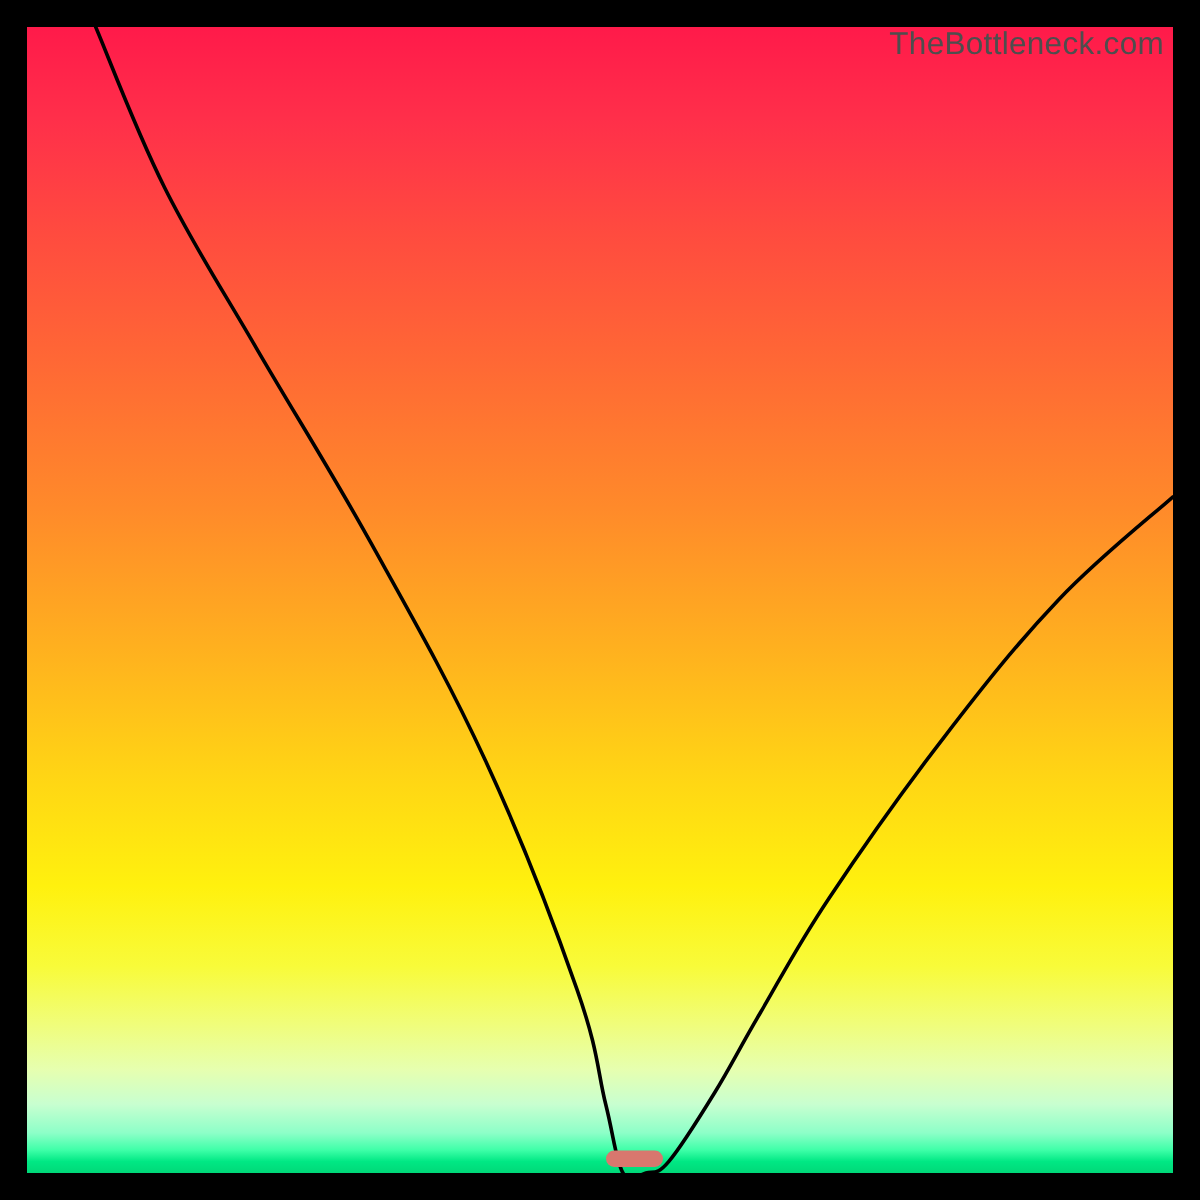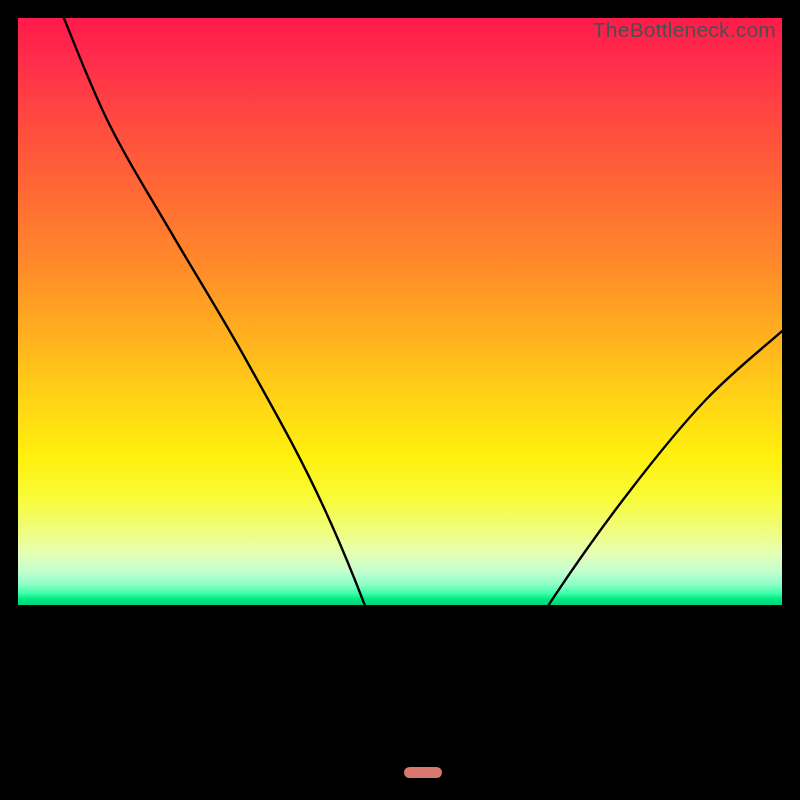--- a/index.html
+++ b/index.html
@@ -15,21 +15,21 @@
     position: relative;
     width: 800px;
     height: 800px;
     background: #000;
   }
   .plot {
     position: absolute;
     left: 18px;
     top: 18px;
     width: 764px;
-    height: 587px;
+    height: 764px;
     background: linear-gradient(to bottom,
       #ff1a4a 0%,
       #ff2f4a 8%,
       #ff4b3f 18%,
       #ff6a34 30%,
       #ff8a2a 42%,
       #ffb31e 55%,
       #ffd714 66%,
       #fff10e 75%,
       #f8fb3a 82%,

